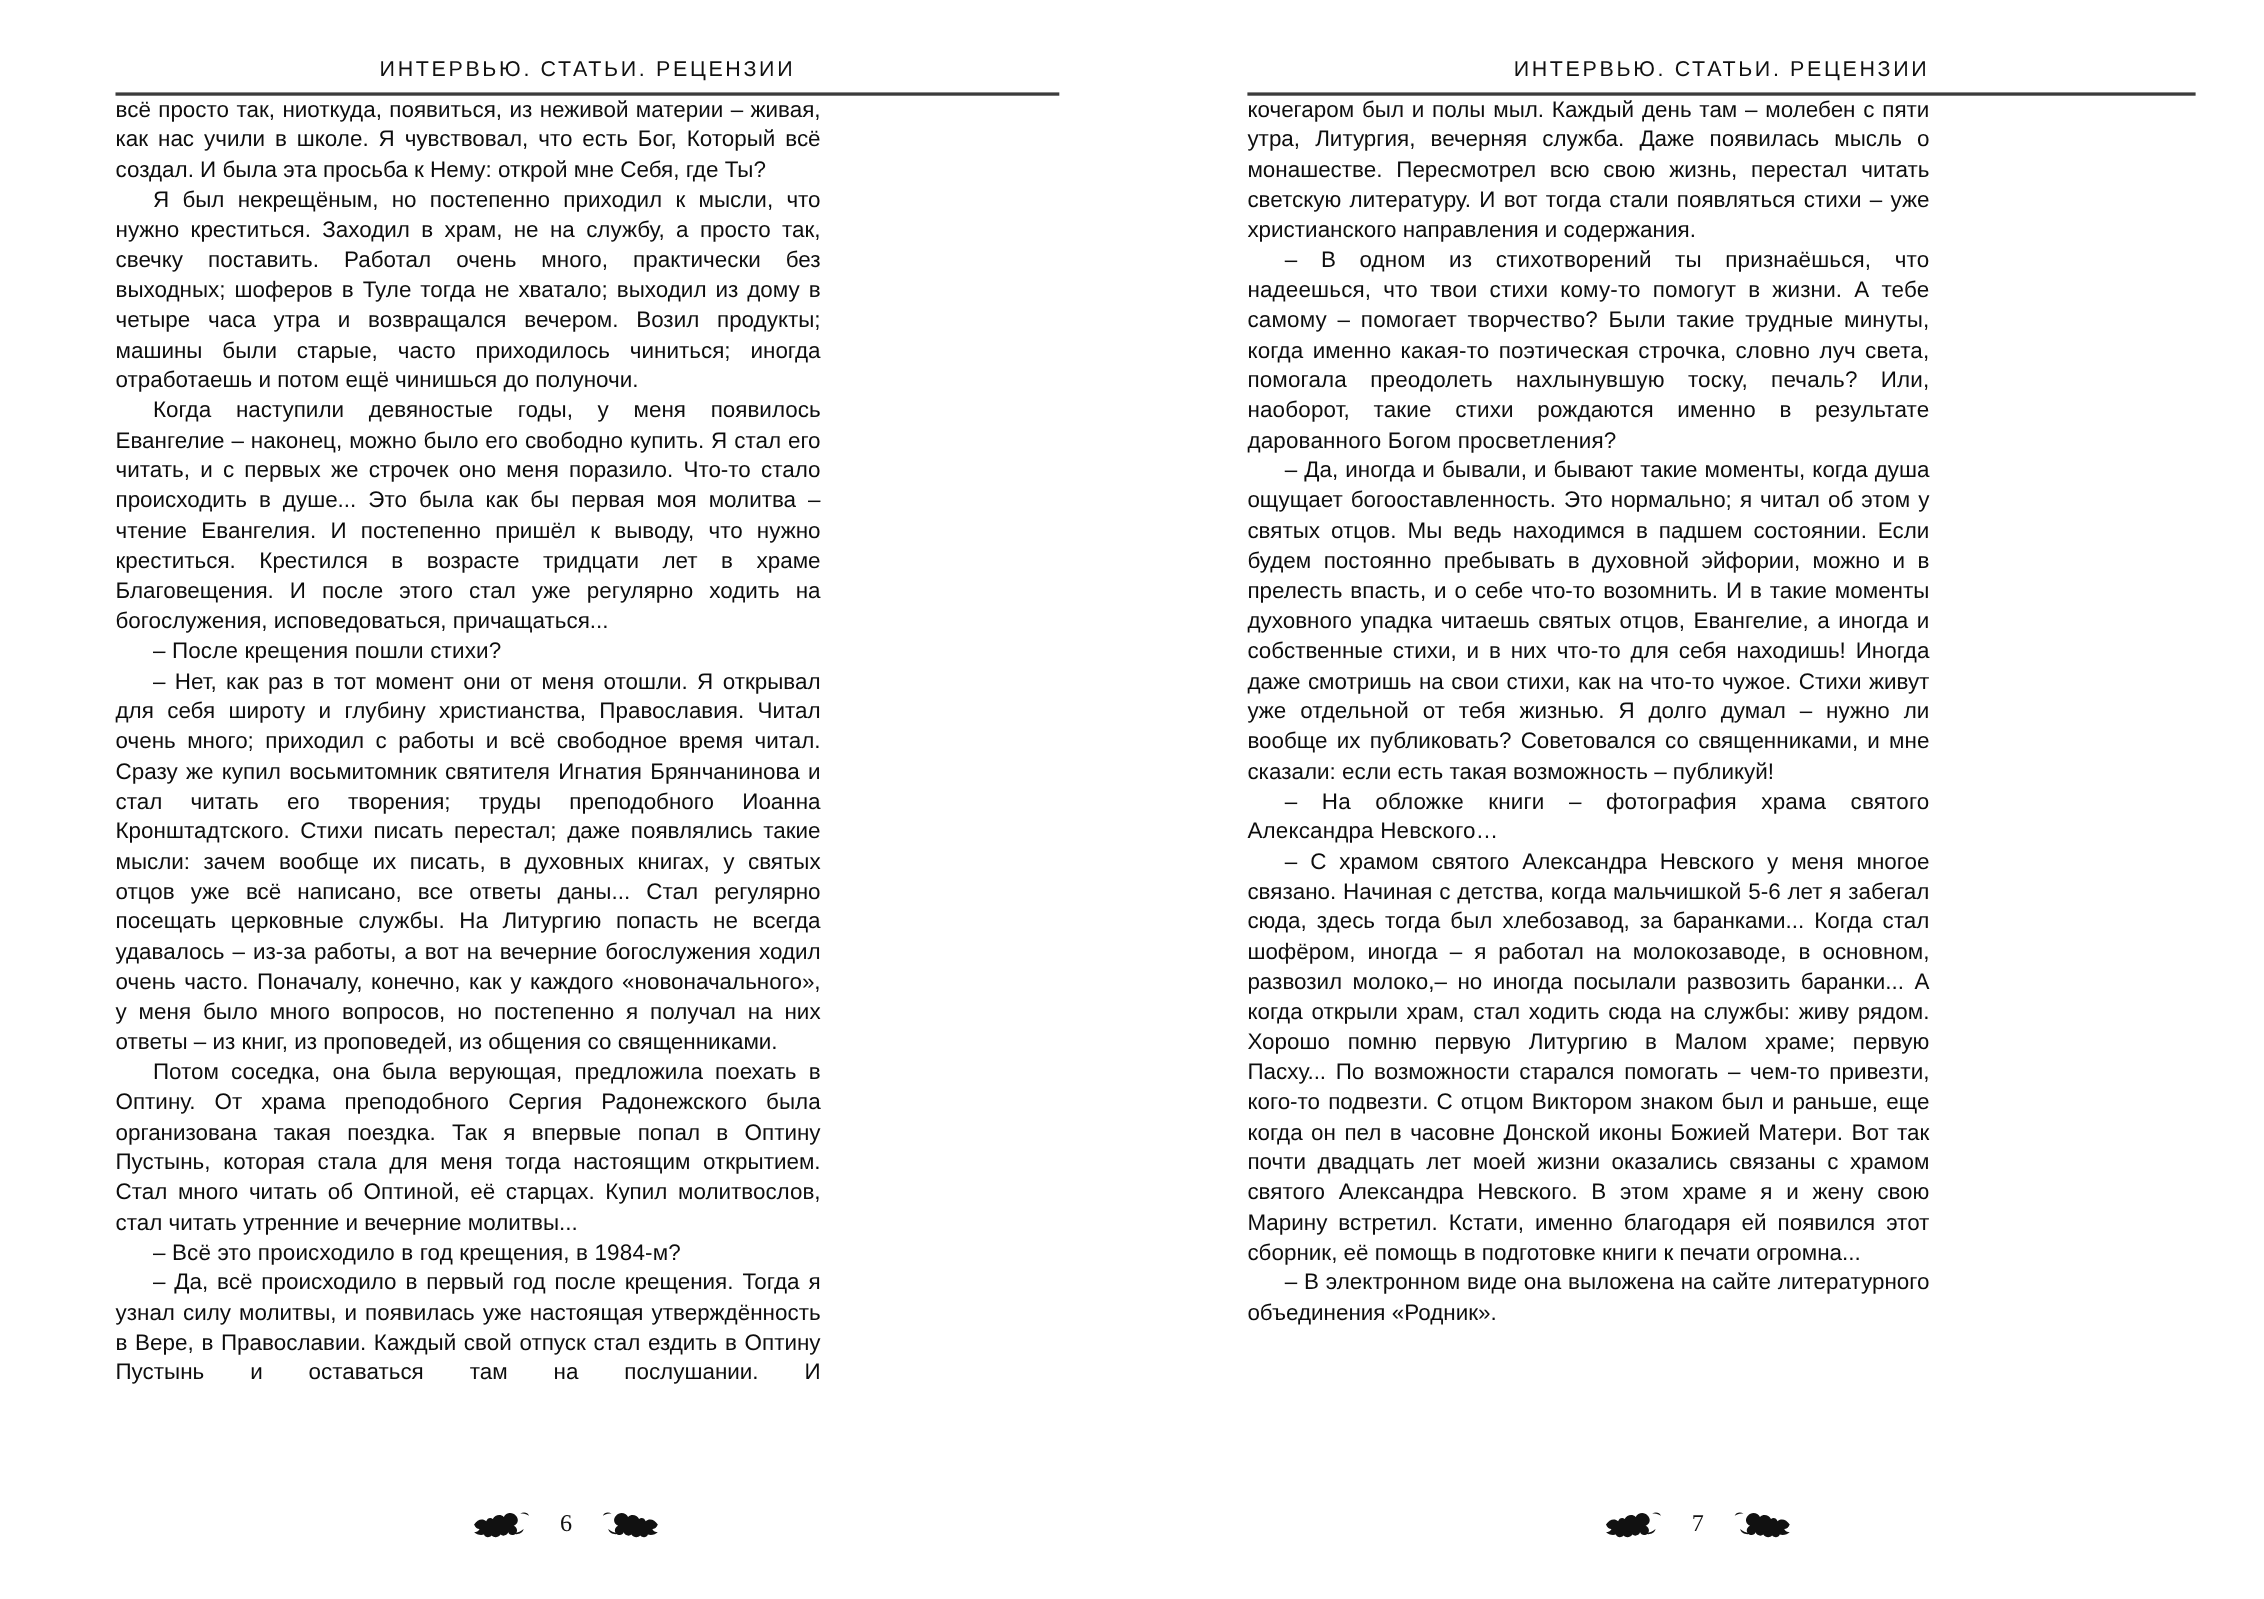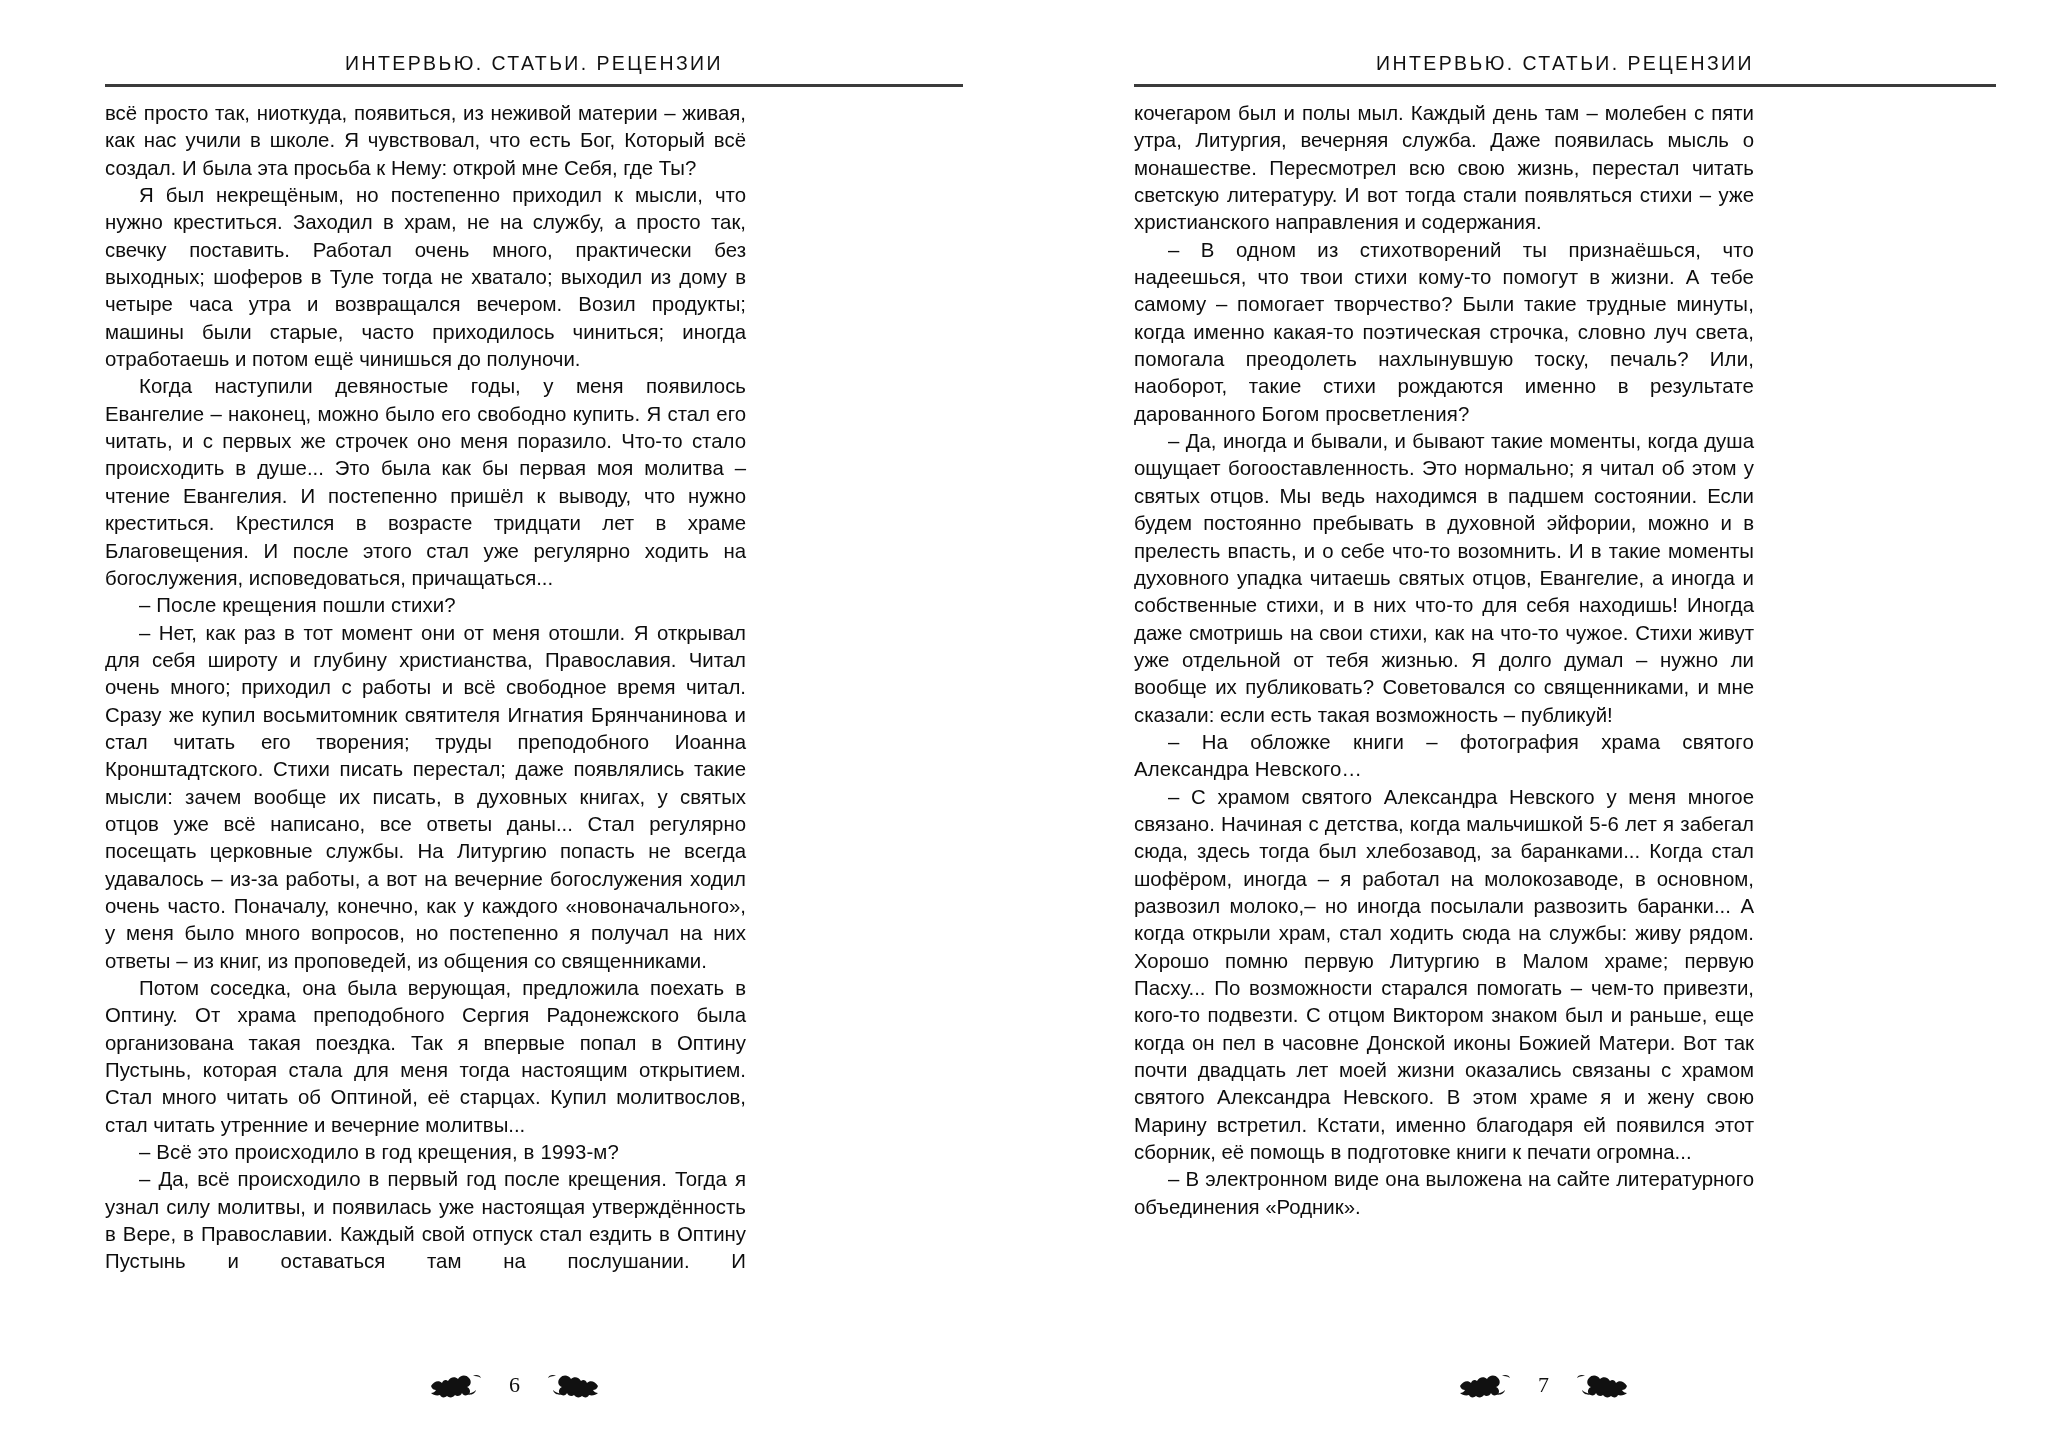--- a/index.html
+++ b/index.html
@@ -31,21 +31,20 @@
     padding-top:52px;
     white-space:nowrap;
   }
   .head-rule{
     margin-top:9px;
     height:3px;
     background:#3b3b3b;
   }
 
   .col{
-    margin-top:13px;
     width:641px;
     font-size:20.4px;
     line-height:27.35px;
     text-align:justify;
     text-justify:inter-word;
     hyphens:manual;
     -webkit-hyphens:manual;
   }
   .page.right .col{width:620px;}
 
@@ -85,21 +84,21 @@
     <div class="running-head">ИНТЕРВЬЮ. СТАТЬИ. РЕЦЕНЗИИ</div>
     <div class="head-rule"></div>
 
     <div class="col">
       <p class="cont">всё просто так, ниоткуда, появиться, из неживой материи – живая, как нас учили в школе. Я чувствовал, что есть Бог, Который всё создал. И была эта просьба к Нему: открой мне Себя, где Ты?</p>
       <p>Я был некрещёным, но постепенно приходил к мысли, что нужно креститься. Заходил в храм, не на службу, а просто так, свечку поставить. Работал очень много, практически без выходных; шоферов в Туле тогда не хватало; выходил из дому в четыре часа утра и возвращался вечером. Возил продукты; машины были старые, часто приходилось чиниться; иногда отработаешь и потом ещё чинишься до полуночи.</p>
       <p>Когда наступили девяностые годы, у меня появилось Евангелие – наконец, можно было его свободно купить. Я стал его читать, и с первых же строчек оно меня поразило. Что-то стало происходить в душе... Это была как бы первая моя молитва – чтение Евангелия. И постепенно пришёл к выводу, что нужно креститься. Крестился в возрасте тридцати лет в храме Благовещения. И после этого стал уже регулярно ходить на богослужения, исповедоваться, причащаться...</p>
       <p class="q">– После крещения пошли стихи?</p>
       <p>– Нет, как раз в тот момент они от меня отошли. Я открывал для себя широту и глубину христианства, Православия. Читал очень много; приходил с работы и всё свободное время читал. Сразу же купил восьмитомник святителя Игнатия Брянчанинова и стал читать его творения; труды преподобного Иоанна Кронштадтского. Стихи писать перестал; даже появлялись такие мысли: зачем вообще их писать, в духовных книгах, у святых отцов уже всё написано, все ответы даны... Стал регулярно посещать церковные службы. На Литургию попасть не всегда удавалось – из-за работы, а вот на вечерние богослужения ходил очень часто. Поначалу, конечно, как у каждого «новоначального», у меня было много вопросов, но постепенно я получал на них ответы – из книг, из проповедей, из общения со священниками.</p>
       <p>Потом соседка, она была верующая, предложила поехать в Оптину. От храма преподобного Сергия Радонежского была организована такая поездка. Так я впервые попал в Оптину Пустынь, которая стала для меня тогда настоящим открытием. Стал много читать об Оптиной, её старцах. Купил молитвослов, стал читать утренние и вечерние молитвы...</p>
-      <p class="q">– Всё это происходило в год крещения, в 1993-м?</p>
+      <p class="q">– Всё это происходило в год крещения, в 1984-м?</p>
       <p class="full">– Да, всё происходило в первый год после крещения. Тогда я узнал силу молитвы, и появилась уже настоящая утверждённость в Вере, в Православии. Каждый свой отпуск стал ездить в Оптину Пустынь и оставаться там на послушании. И</p>
     </div>
 
     <div class="footer">
       <span>
         <svg class="orn" viewBox="0 0 64 30" xmlns="http://www.w3.org/2000/svg" aria-hidden="true">
           <path fill="#111" d="M2 16c3-5 8-6 11-3 1-3 4-4 6-2 2-4 7-5 10-2 2-4 8-5 11-1 3 3 2 8-2 9 3 1 4 5 2 7-2 2-6 2-7-1-1 3-5 4-7 2-2 3-6 3-8 1-2 2-6 2-7-1-3 1-7 0-9-2 2 0 4-1 5-3-2 0-4-1-5-4zM30 9c2-2 5-2 6 1-2-1-4 0-6-1zM44 6c3-2 7-1 8 2-3-2-6-2-8-2z"></path>
           <path fill="#111" d="M20 21c4 2 9 2 13 0-3 4-10 4-13 0zM36 23c4 1 8 0 11-3-1 5-8 6-11 3z"></path>
         </svg>
       </span>

